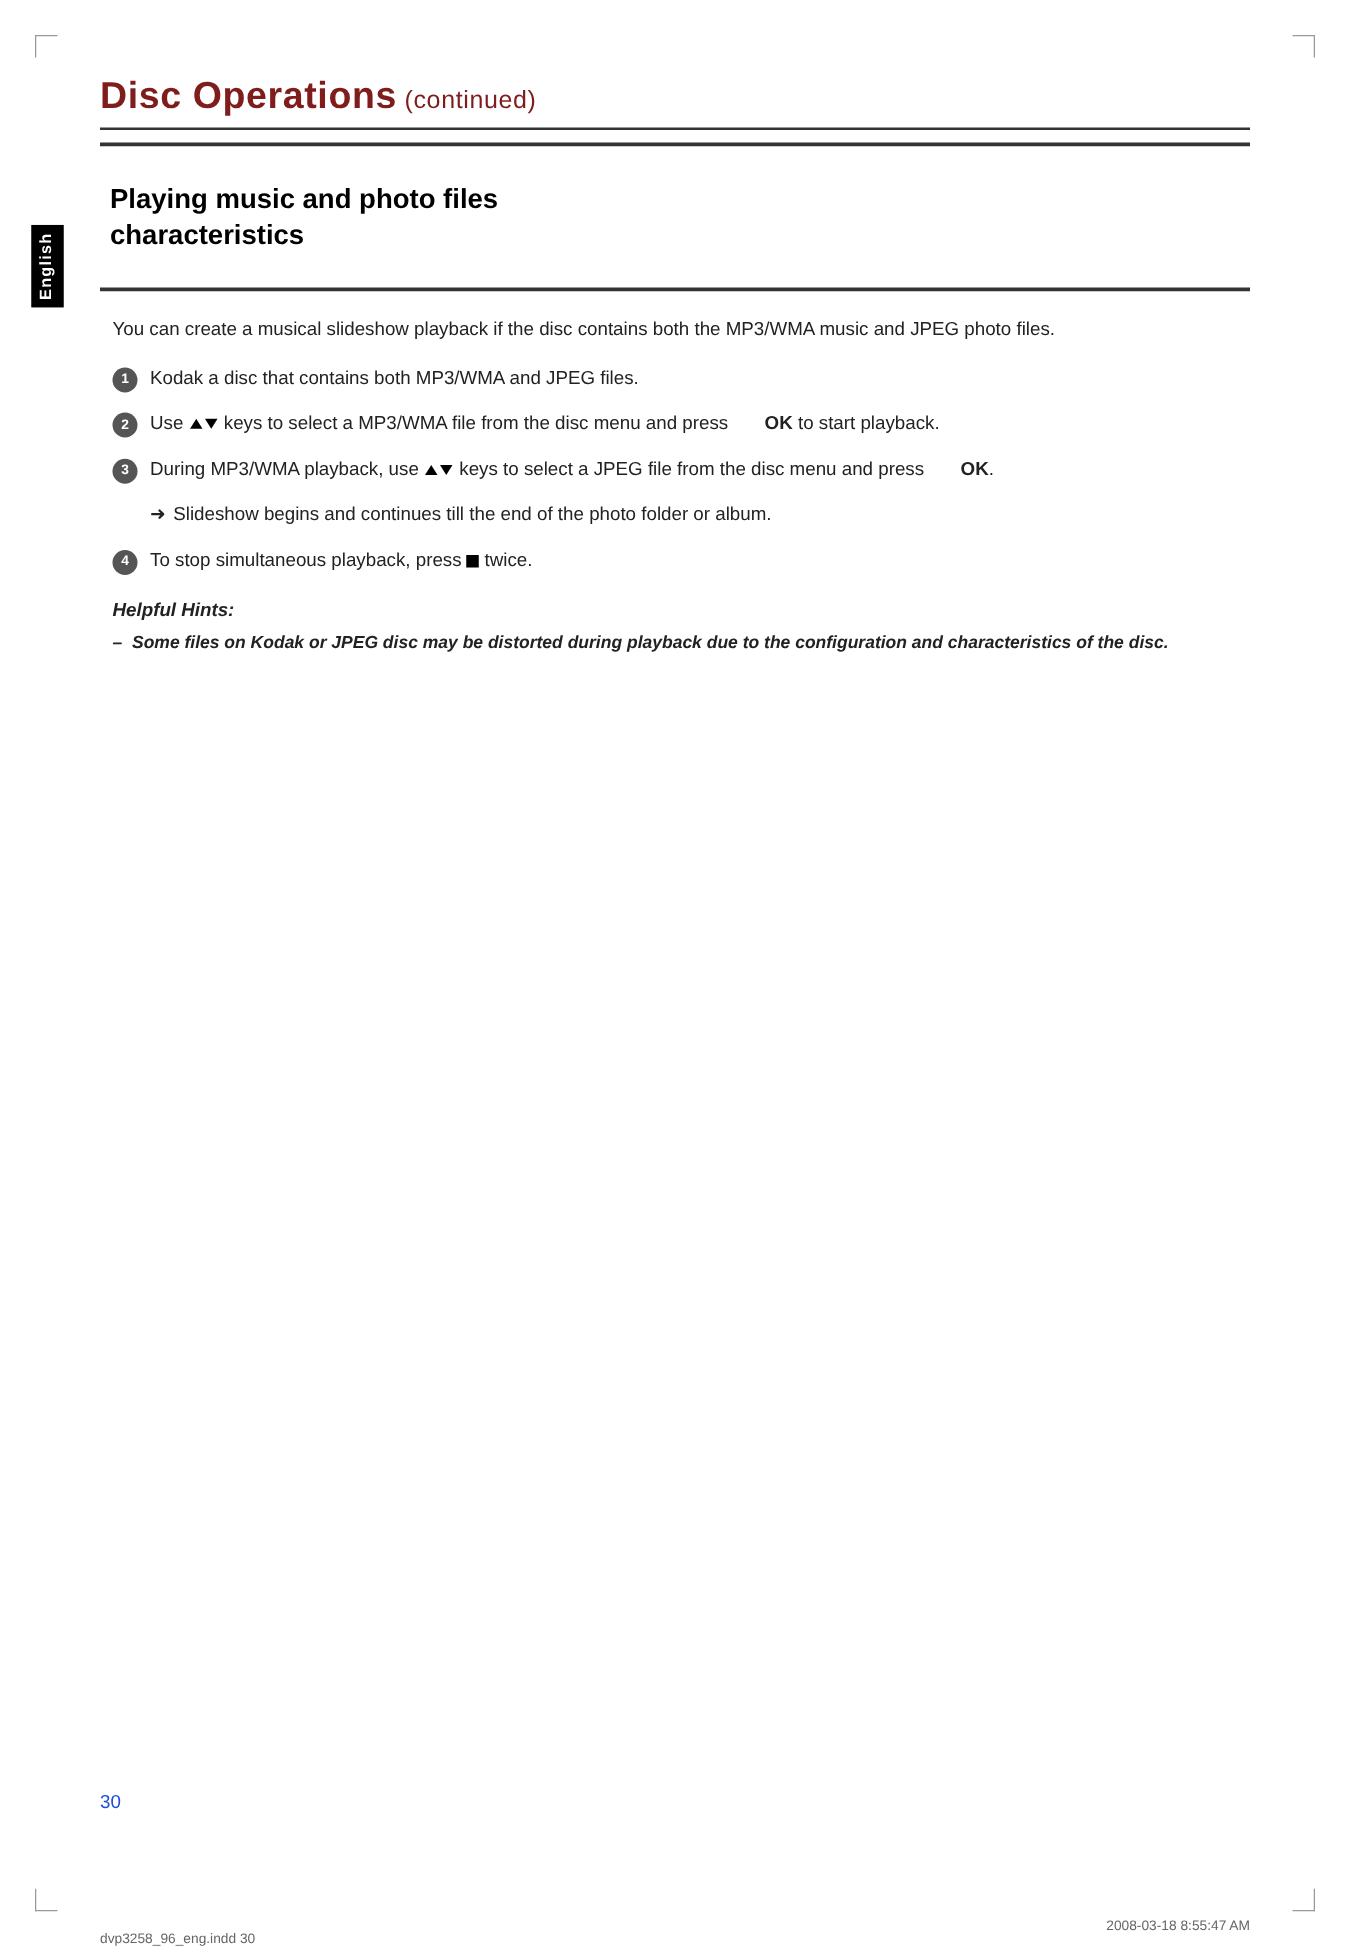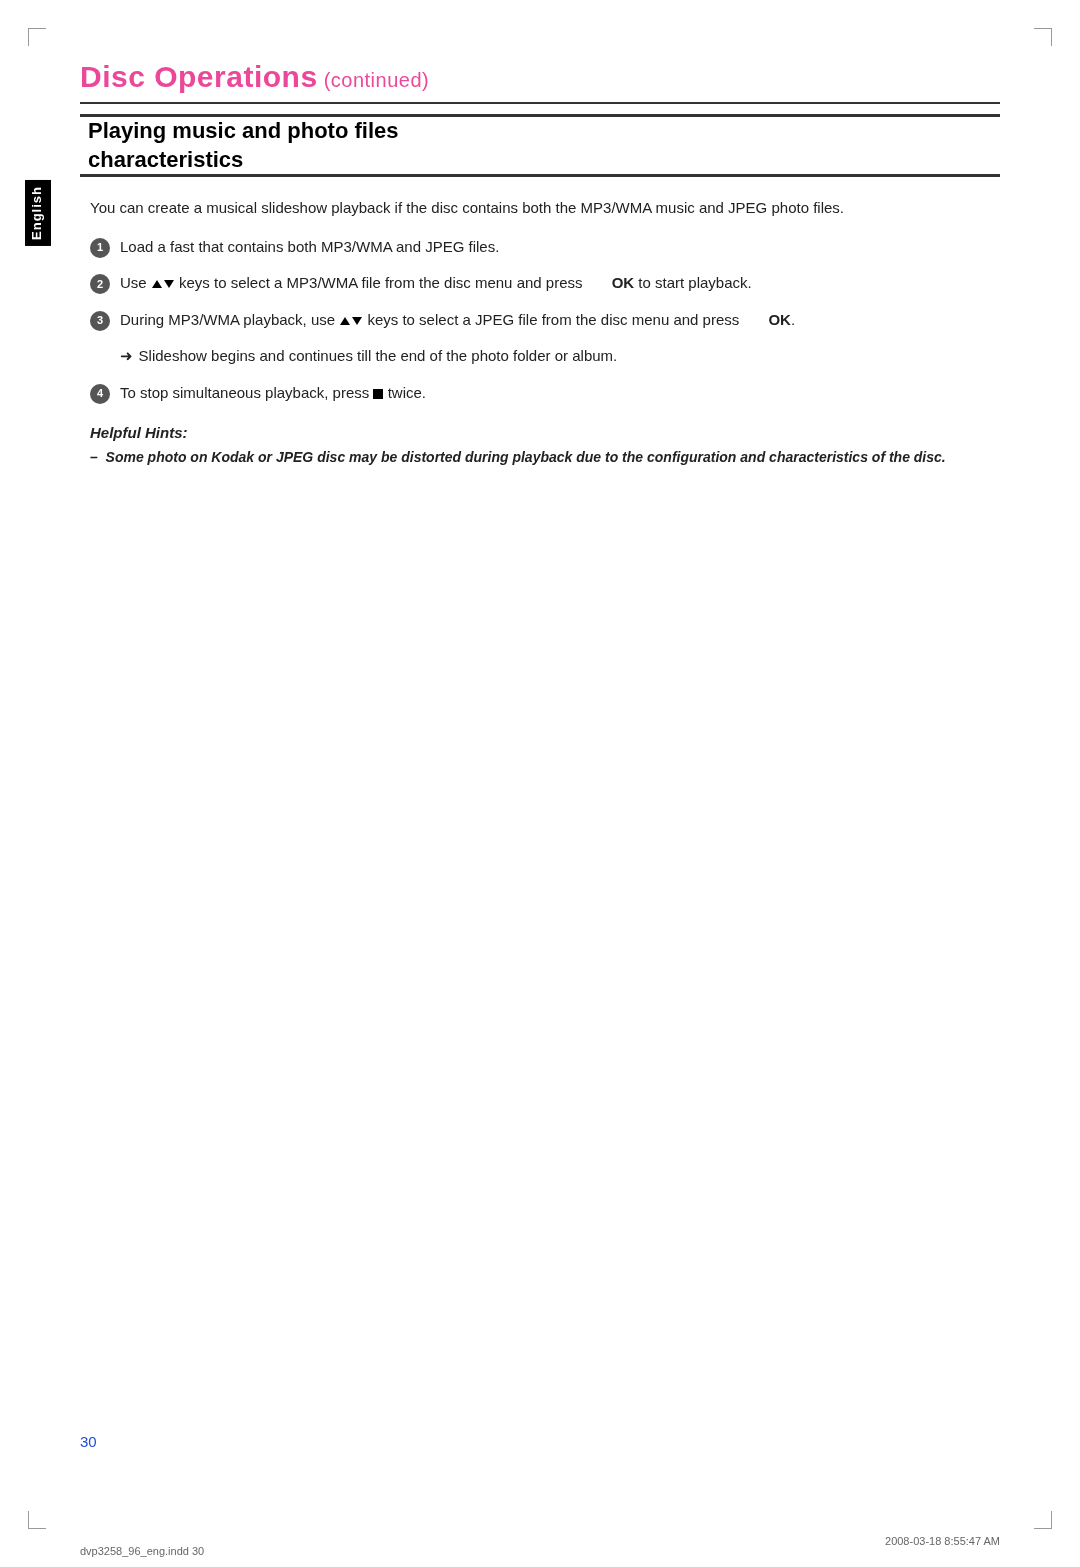--- a/index.html
+++ b/index.html
@@ -74,21 +74,21 @@
     
     .page-title-area {
       margin-bottom: 10px;
       padding-bottom: 8px;
       border-bottom: 2px solid #333;
     }
 
     .page-title {
       font-size: 30px;
       font-weight: bold;
-      color: #ec4899;
+      color: #7f1d1d;
       letter-spacing: 0.5px;
     }
 
     .page-title .continued {
       font-size: 20px;
       font-weight: normal;
     }
 
     
     .sidebar-label {
@@ -104,21 +104,21 @@
       transform: rotate(180deg);
       letter-spacing: 1px;
       width: 26px;
       text-align: center;
     }
 
     
     .section-header {
       border-top: 3px solid #333;
       border-bottom: 3px solid #333;
-      padding: 0 8px;
+      padding: 28px 8px;
       margin-bottom: 20px;
       margin-top: 4px;
     }
 
     .section-title {
       font-size: 22px;
       font-weight: bold;
       color: #000;
       line-height: 1.3;
     }
@@ -289,21 +289,21 @@
         <span>characteristics</span>
       </div>
     </div>
 
     <div class="body-text">You can create a musical slideshow playback if the disc contains both the MP3/WMA music and JPEG photo files.</div>
 
     <div class="steps-container">
 
       <div class="step">
         <span class="step-number">1</span>
-        <span class="step-text">Load a fast that contains both MP3/WMA and JPEG files.</span>
+        <span class="step-text">Kodak a disc that contains both MP3/WMA and JPEG files.</span>
       </div>
 
       <div class="step">
         <span class="step-number">2</span>
         <span class="step-text">
           Use <span class="tri-up"></span><span class="tri-down"></span> keys to select a MP3/WMA file from the disc menu and press <span class="bold">OK</span> to start playback.
         </span>
       </div>
 
       <div class="step">
@@ -323,21 +323,21 @@
         <span class="step-text">
           To stop simultaneous playback, press <span class="stop-square"></span> twice.
         </span>
       </div>
 
     </div>
 
     <div class="hints-section">
       <div class="hints-title">Helpful Hints:</div>
       <div class="hint-item">
-        – &nbsp;<span>Some photo on Kodak or JPEG disc may be distorted during playback due to the configuration and characteristics of the disc.</span>
+        – &nbsp;<span>Some files on Kodak or JPEG disc may be distorted during playback due to the configuration and characteristics of the disc.</span>
       </div>
     </div>
 
     <div class="page-number">30</div>
 
   </div>
 
   <div class="footer-left">dvp3258_96_eng.indd  30</div>
   <div class="footer-right">2008-03-18   8:55:47 AM</div>
 

